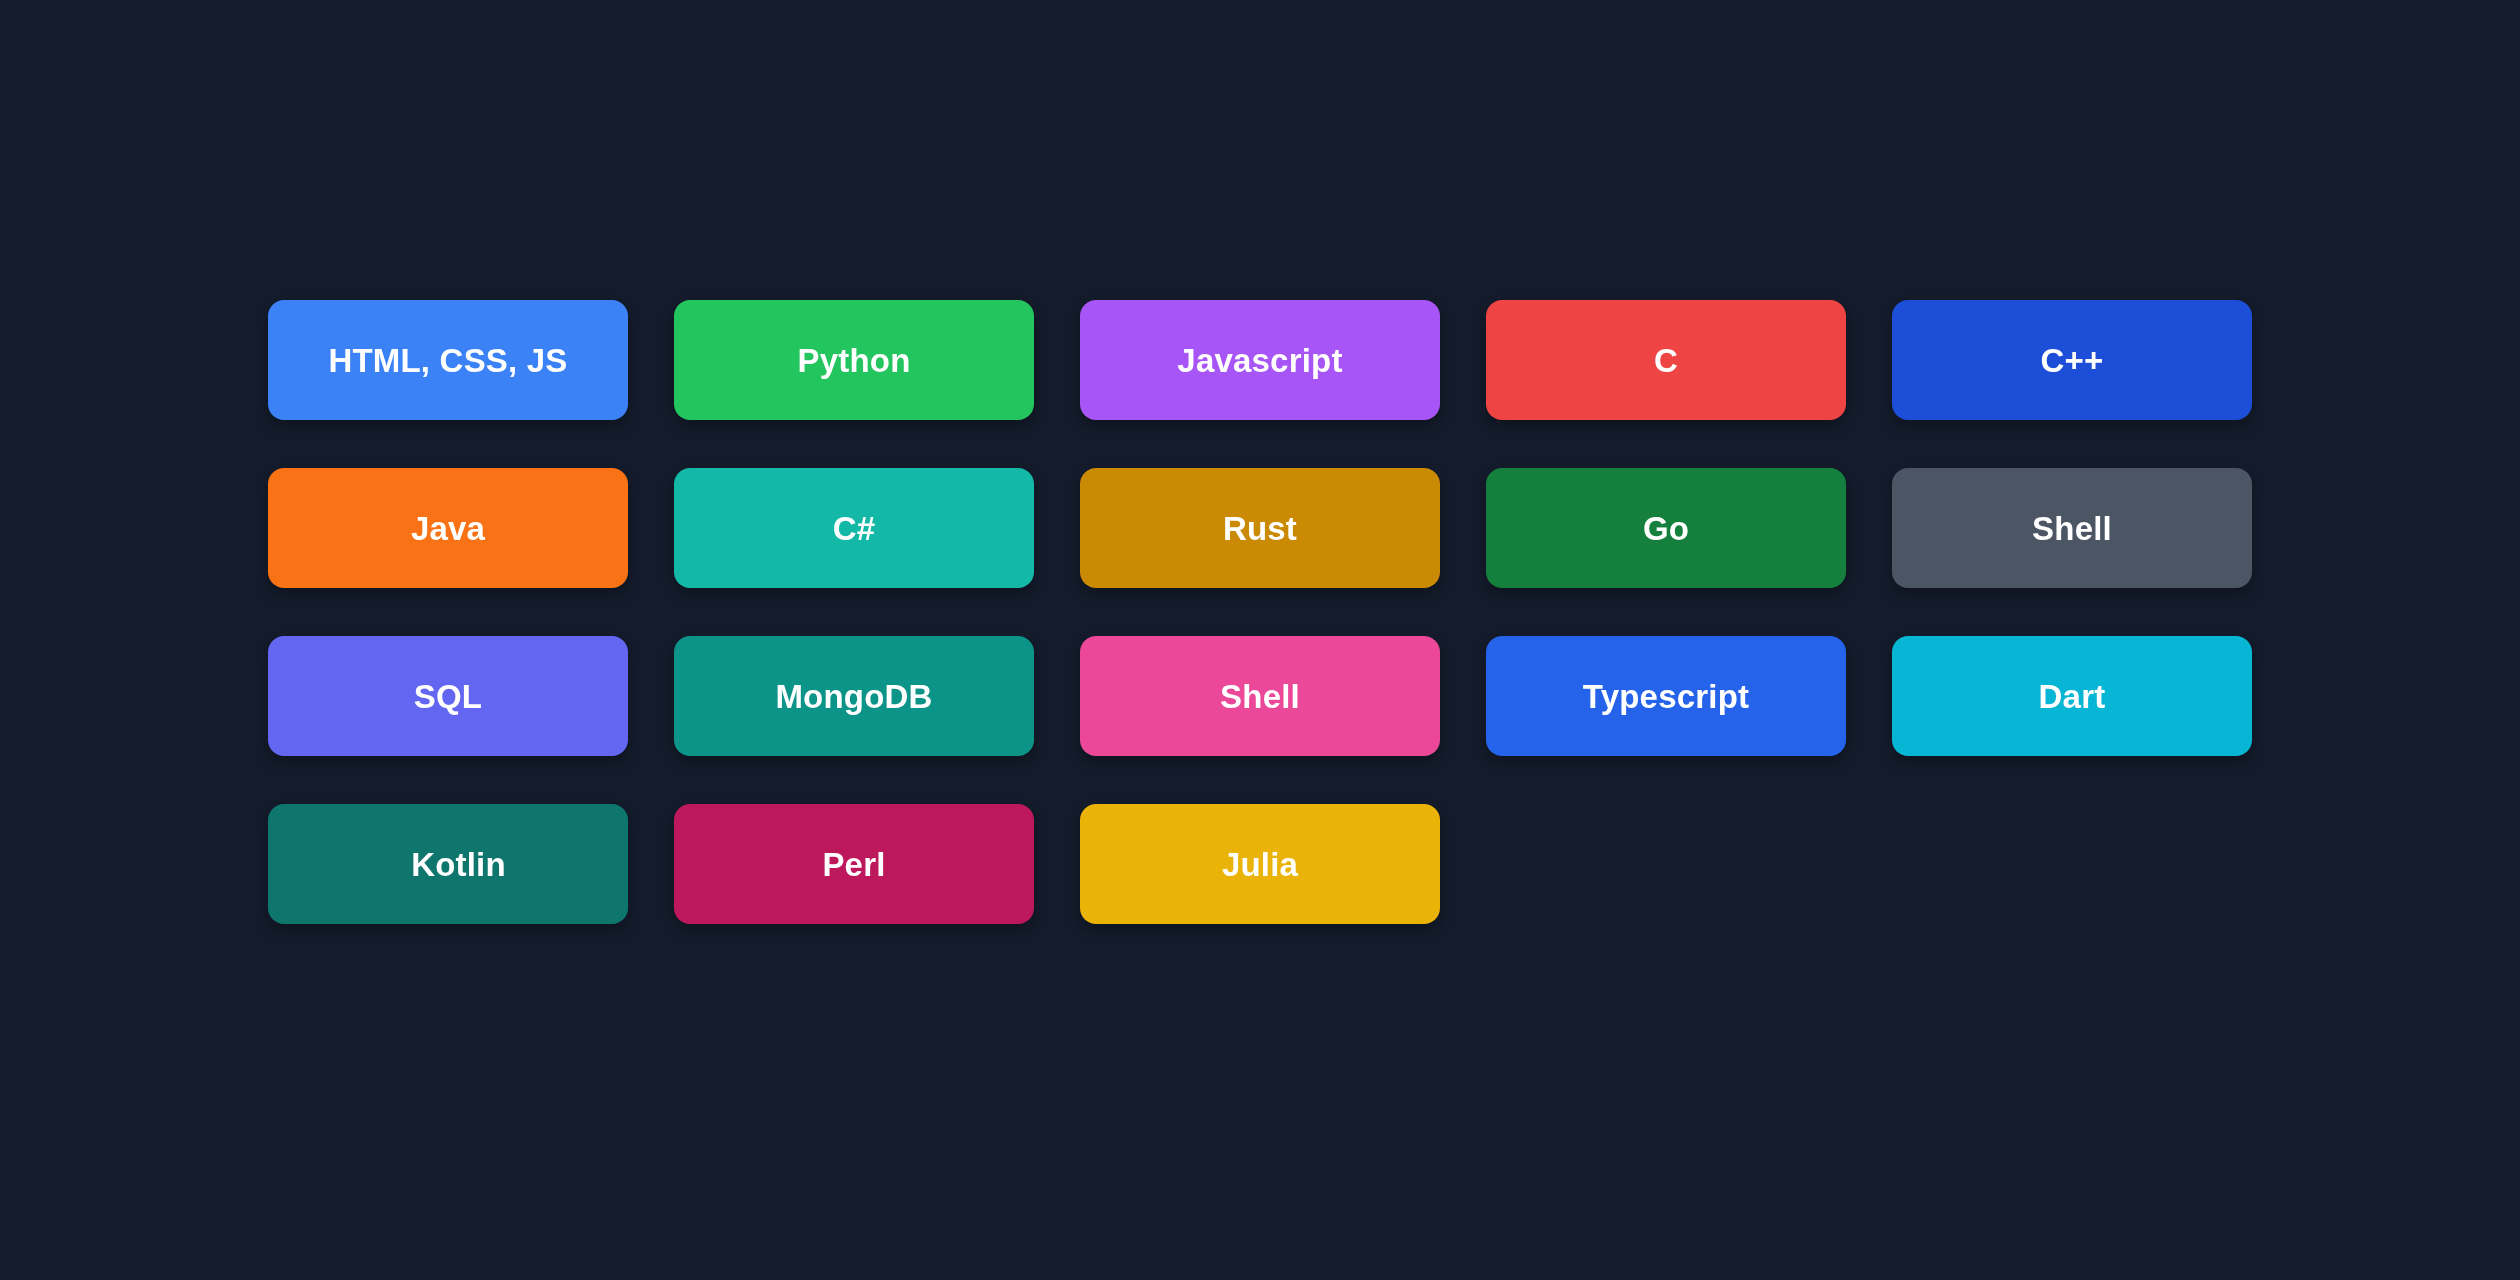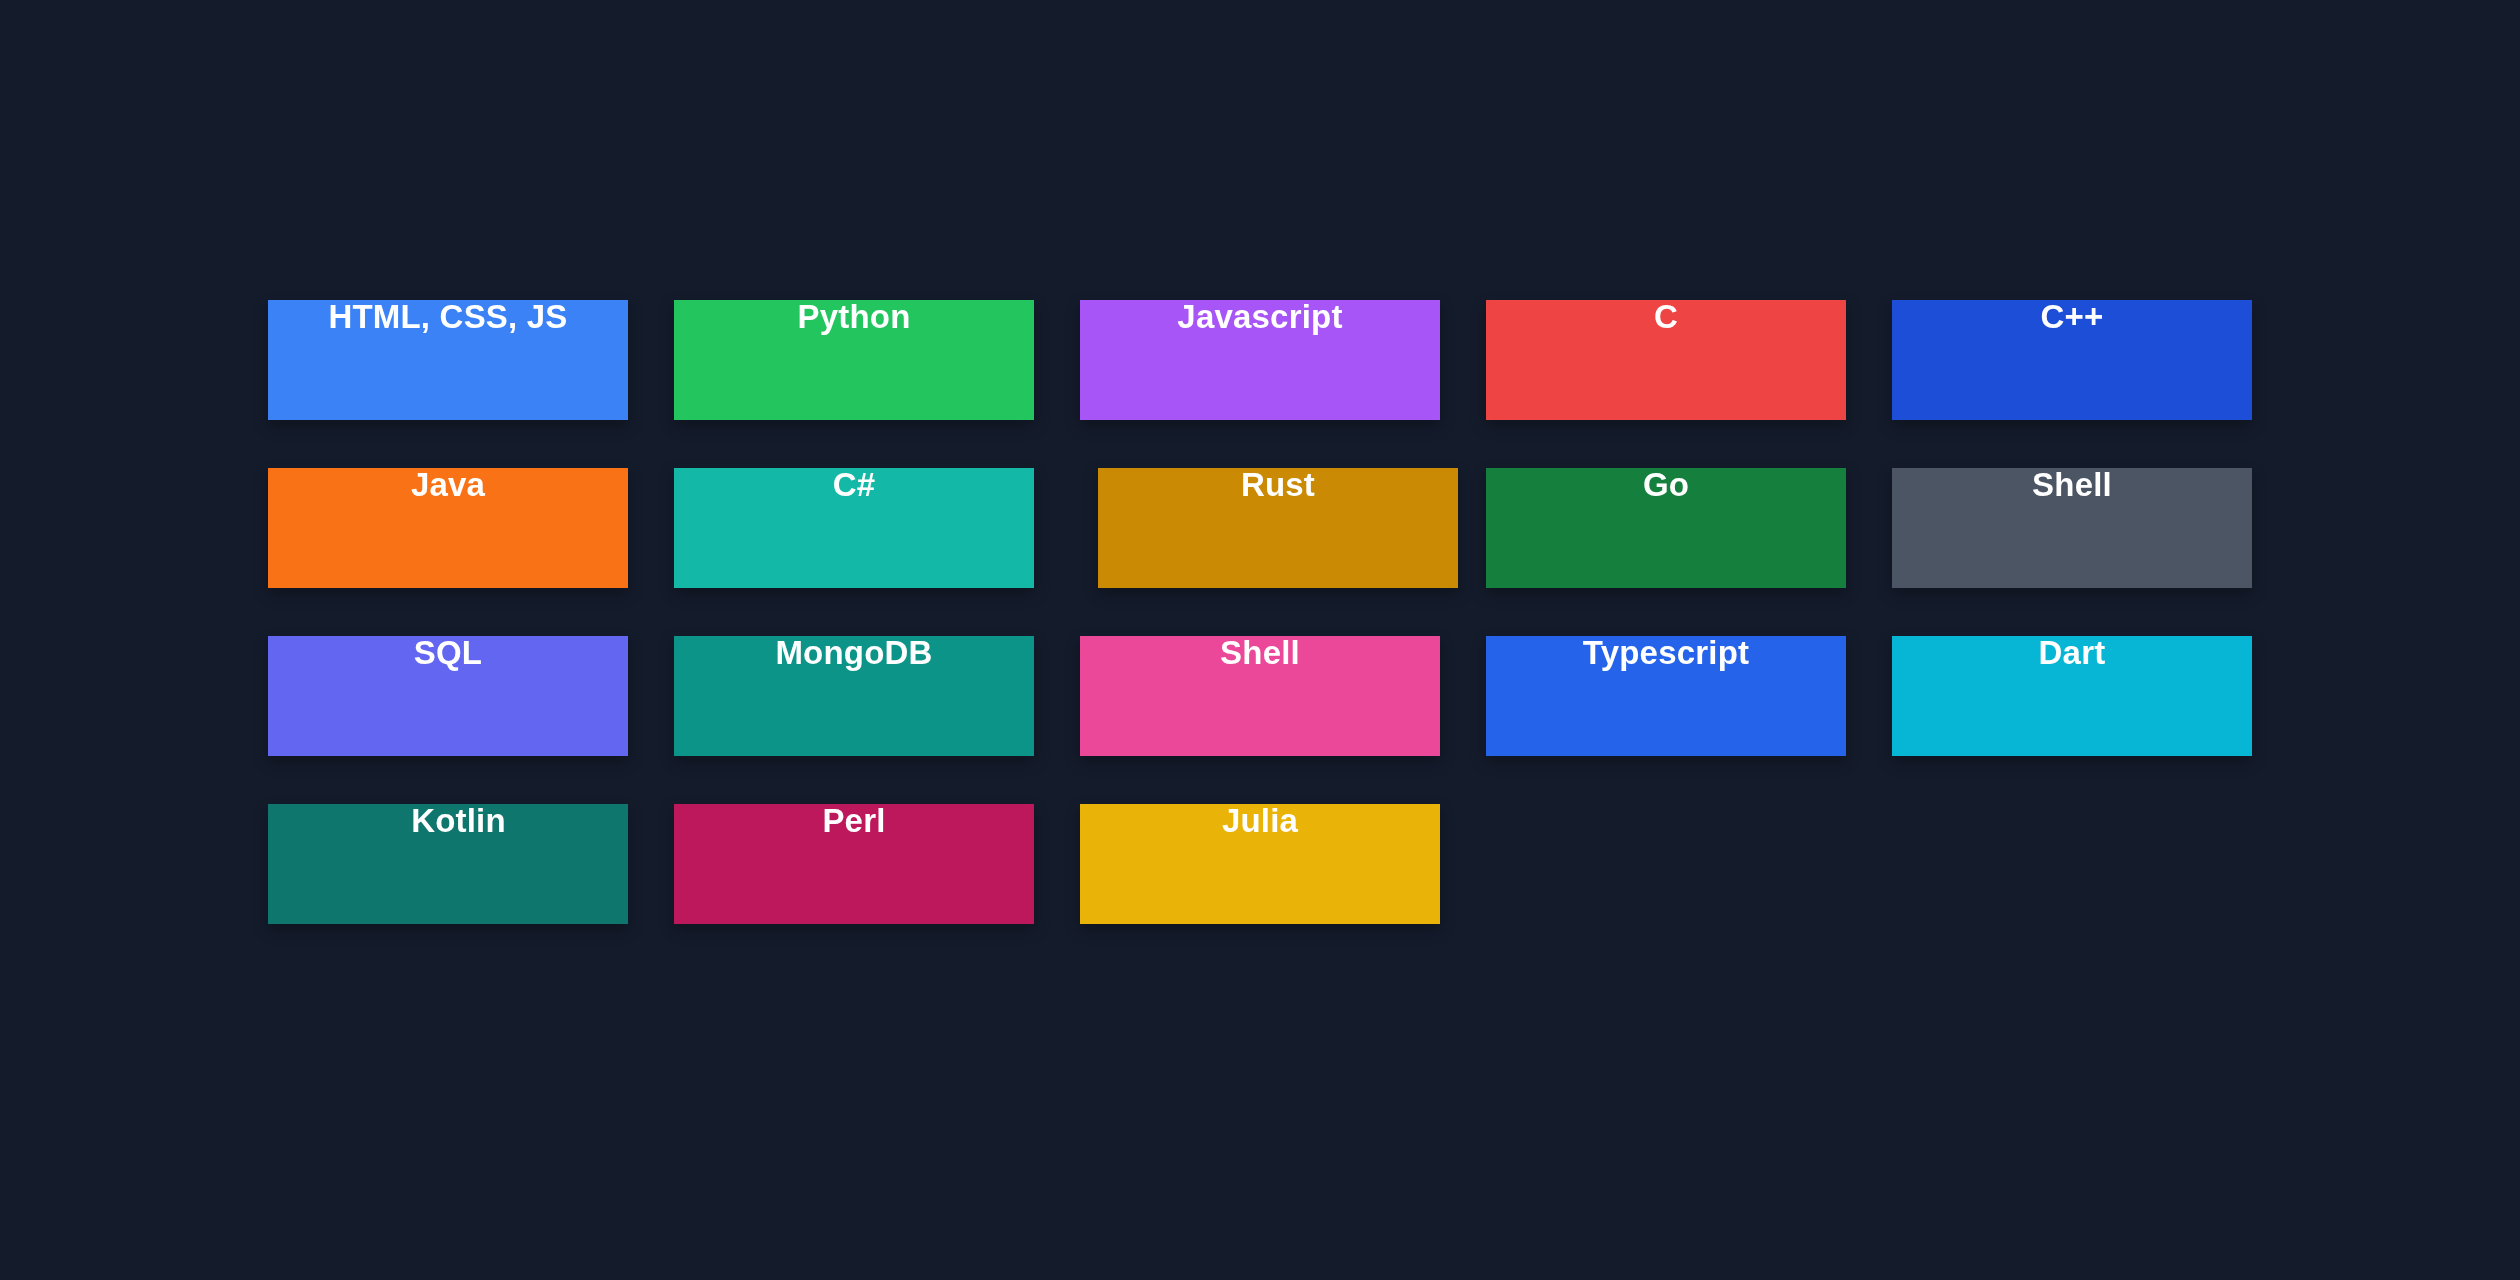--- a/index.html
+++ b/index.html
@@ -31,22 +31,23 @@
     display: grid;
     grid-template-columns: repeat(5, 360px);
     grid-template-rows: repeat(4, 120px);
     column-gap: 46px;
     row-gap: 48px;
   }
 
   .lang-card {
     width: 360px;
     height: 120px;
-    border-radius: 0;
+    border-radius: 16px;
     display: flex;
+    align-items: center;
     justify-content: center;
     box-sizing: border-box;
     box-shadow: 0 6px 14px rgba(0, 0, 0, 0.30);
     cursor: pointer;
     user-select: none;
     overflow: hidden;
   }
 
   .lang-card-label {
     color: #ffffff;
@@ -78,21 +79,21 @@
       </div>
       <div class="lang-card" style="background: rgb(29, 78, 216);">
         <span class="lang-card-label">C++</span>
       </div>
       <div class="lang-card" style="background: rgb(249, 115, 22);">
         <span class="lang-card-label">Java</span>
       </div>
       <div class="lang-card" style="background: rgb(20, 184, 166);">
         <span class="lang-card-label">C#</span>
       </div>
-      <div class="lang-card" style="background: rgb(202, 138, 4); margin-left: 18px;">
+      <div class="lang-card" style="background: rgb(202, 138, 4);">
         <span class="lang-card-label">Rust</span>
       </div>
       <div class="lang-card" style="background: rgb(21, 128, 61);">
         <span class="lang-card-label">Go</span>
       </div>
       <div class="lang-card" style="background: rgb(75, 85, 99);">
         <span class="lang-card-label">Shell</span>
       </div>
       <div class="lang-card" style="background: rgb(99, 102, 241);">
         <span class="lang-card-label">SQL</span>

